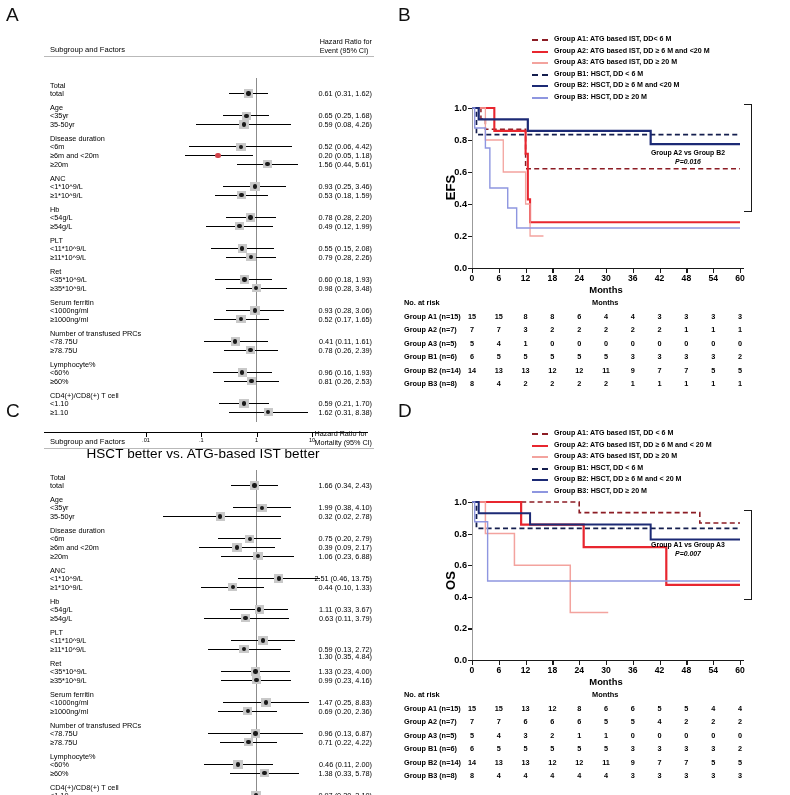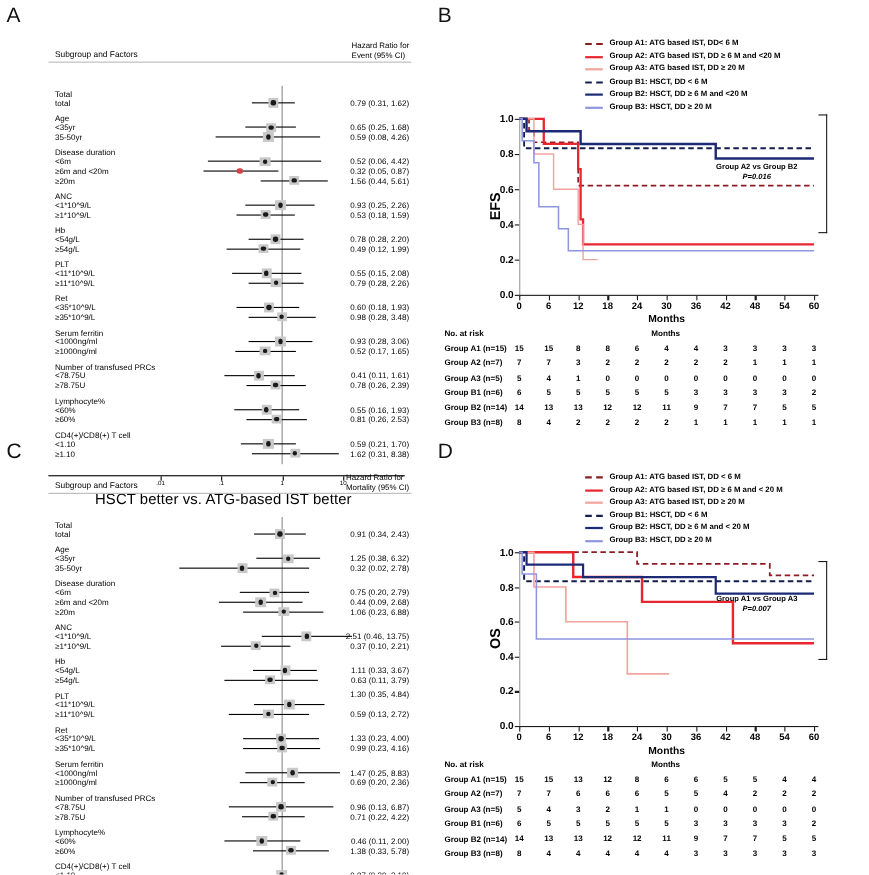--- a/index.html
+++ b/index.html
@@ -62,21 +62,21 @@
       <div class="h-left">Subgroup and Factors</div>
       <div class="h-right">
         <div>Hazard Ratio for</div>
         <div>Event (95% CI)</div>
       </div>
     </div>
     <div class="fp-body">
       <div class="null-line" style="left:212.16666666666666px;top:21px;height:343.80000000000007px"></div>
       <div class="grp-title" style="top:23.6px">Total</div>
       <div class="row-label" style="top:32px">total</div>
-      <div class="row-val" style="top:32px">0.79 (0.31, 1.62)</div>
+      <div class="row-val" style="top:32px">0.61 (0.31, 1.62)</div>
       <div class="ci-line" style="left:184.52201372549644px;top:36px;width:39.73781707919579px"></div>
       <div class="box" style="left:199.83629529578886px;top:32.4px;width:9.2px;height:8.2px"></div>
       <div class="pt" style="left:202.23629529578886px;top:34.3px"></div>
       <div class="grp-title" style="top:46.00000000000001px">Age</div>
       <div class="row-label" style="top:54.400000000000006px">&lt;35yr</div>
       <div class="row-val" style="top:54.400000000000006px">0.65 (0.25, 1.68)</div>
       <div class="ci-line" style="left:179.35268047985272px;top:58.400000000000006px;width:45.78109977564503px"></div>
       <div class="box" style="left:197.71453906757134px;top:54.800000000000004px;width:9.2px;height:8.2px"></div>
       <div class="pt" style="left:200.11453906757134px;top:56.7px"></div>
       <div class="row-label" style="top:63.00000000000001px">35-50yr</div>
@@ -84,31 +84,31 @@
       <div class="ci-line" style="left:151.9709792802209px;top:67.00000000000001px;width:95.52301853679623px"></div>
       <div class="box" style="left:195.38714464419866px;top:63.40000000000001px;width:9.2px;height:8.2px"></div>
       <div class="pt" style="left:197.78714464419866px;top:65.30000000000001px"></div>
       <div class="grp-title" style="top:77px">Disease duration</div>
       <div class="row-label" style="top:85.4px">&lt;6m</div>
       <div class="row-val" style="top:85.4px">0.52 (0.06, 4.42)</div>
       <div class="ci-line" style="left:145.0577025212283px;top:89.4px;width:103.32232971608812px"></div>
       <div class="box" style="left:192.3521850144589px;top:85.80000000000001px;width:9.2px;height:8.2px"></div>
       <div class="pt" style="left:194.75218501445892px;top:87.7px"></div>
       <div class="row-label" style="top:94px">≥6m and &lt;20m</div>
-      <div class="row-val" style="top:94px">0.32 (0.05, 0.87)</div>
+      <div class="row-val" style="top:94px">0.20 (0.05, 1.18)</div>
       <div class="ci-line" style="left:140.67634023992636px;top:98px;width:68.64372507163719px"></div>
       <div class="pt red" style="left:171.2903264267403px;top:95.8px"></div>
       <div class="row-label" style="top:102.6px">≥20m</div>
       <div class="row-val" style="top:102.6px">1.56 (0.44, 5.61)</div>
       <div class="ci-line" style="left:192.93771476556904px;top:106.6px;width:61.17156355727187px"></div>
       <div class="box" style="left:218.75289444228022px;top:103px;width:9.2px;height:8.2px"></div>
       <div class="pt" style="left:221.15289444228023px;top:104.89999999999999px"></div>
       <div class="grp-title" style="top:116.59999999999998px">ANC</div>
       <div class="row-label" style="top:125px">&lt;1*10^9/L</div>
-      <div class="row-val" style="top:125px">0.93 (0.25, 2.26)</div>
+      <div class="row-val" style="top:125px">0.93 (0.25, 3.46)</div>
       <div class="ci-line" style="left:179.35268047985272px;top:129px;width:63.142863653347604px"></div>
       <div class="box" style="left:206.32272315331775px;top:125.4px;width:9.2px;height:8.2px"></div>
       <div class="pt" style="left:208.72272315331776px;top:127.3px"></div>
       <div class="row-label" style="top:133.6px">≥1*10^9/L</div>
       <div class="row-val" style="top:133.6px">0.53 (0.18, 1.59)</div>
       <div class="ci-line" style="left:171.4584119490496px;top:137.6px;width:52.35222893001537px"></div>
       <div class="box" style="left:192.80993145124367px;top:134px;width:9.2px;height:8.2px"></div>
       <div class="pt" style="left:195.20993145124368px;top:135.9px"></div>
       <div class="grp-title" style="top:147.59999999999997px">Hb</div>
       <div class="row-label" style="top:155.99999999999997px">&lt;54g/L</div>
@@ -160,21 +160,21 @@
       <div class="ci-line" style="left:159.6237285787551px;top:283.9999999999999px;width:64.48730322834058px"></div>
       <div class="box" style="left:186.640706738492px;top:280.39999999999986px;width:9.2px;height:8.2px"></div>
       <div class="pt" style="left:189.04070673849202px;top:282.2999999999999px"></div>
       <div class="row-label" style="top:288.5999999999999px">≥78.75U</div>
       <div class="row-val" style="top:288.5999999999999px">0.78 (0.26, 2.39)</div>
       <div class="ci-line" style="left:180.29519192105192px;top:292.5999999999999px;width:53.309491931411685px"></div>
       <div class="box" style="left:202.09590134887324px;top:288.9999999999999px;width:9.2px;height:8.2px"></div>
       <div class="pt" style="left:204.49590134887325px;top:290.8999999999999px"></div>
       <div class="grp-title" style="top:302.59999999999997px">Lymphocyte%</div>
       <div class="row-label" style="top:310.99999999999994px">&lt;60%</div>
-      <div class="row-val" style="top:310.99999999999994px">0.55 (0.16, 1.93)</div>
+      <div class="row-val" style="top:310.99999999999994px">0.96 (0.16, 1.93)</div>
       <div class="ci-line" style="left:168.62797237362784px;top:314.99999999999994px;width:59.83953205813563px"></div>
       <div class="box" style="left:193.7000688186815px;top:311.3999999999999px;width:9.2px;height:8.2px"></div>
       <div class="pt" style="left:196.1000688186815px;top:313.29999999999995px"></div>
       <div class="row-label" style="top:319.59999999999997px">≥60%</div>
       <div class="row-val" style="top:319.59999999999997px">0.81 (0.26, 2.53)</div>
       <div class="ci-line" style="left:180.29519192105192px;top:323.59999999999997px;width:54.67747691734334px"></div>
       <div class="box" style="left:203.0028377112853px;top:319.99999999999994px;width:9.2px;height:8.2px"></div>
       <div class="pt" style="left:205.40283771128531px;top:321.9px"></div>
       <div class="grp-title" style="top:333.6px">CD4(+)/CD8(+) T cell</div>
       <div class="row-label" style="top:342px">&lt;1.10</div>
@@ -375,76 +375,76 @@
       <div class="h-left">Subgroup and Factors</div>
       <div class="h-right">
         <div>Hazard Ratio for</div>
         <div>Mortality (95% CI)</div>
       </div>
     </div>
     <div class="fp-body">
       <div class="null-line" style="left:212.16666666666666px;top:21px;height:343.80000000000007px"></div>
       <div class="grp-title" style="top:23.6px">Total</div>
       <div class="row-label" style="top:32px">total</div>
-      <div class="row-val" style="top:32px">0.91 (0.34, 2.43)</div>
+      <div class="row-val" style="top:32px">1.66 (0.34, 2.43)</div>
       <div class="ci-line" style="left:186.74183340967147px;top:36px;width:47.261713729435144px"></div>
       <div class="box" style="left:205.80029037510053px;top:32.4px;width:9.2px;height:8.2px"></div>
       <div class="pt" style="left:208.20029037510054px;top:34.3px"></div>
       <div class="grp-title" style="top:46.00000000000001px">Age</div>
       <div class="row-label" style="top:54.400000000000006px">&lt;35yr</div>
-      <div class="row-val" style="top:54.400000000000006px">1.25 (0.38, 6.32)</div>
+      <div class="row-val" style="top:54.400000000000006px">1.99 (0.38, 4.10)</div>
       <div class="ci-line" style="left:189.41469234613015px;top:58.400000000000006px;width:57.1593477256952px"></div>
       <div class="box" style="left:213.42902071977912px;top:54.800000000000004px;width:9.2px;height:8.2px"></div>
       <div class="pt" style="left:215.82902071977912px;top:56.7px"></div>
       <div class="row-label" style="top:63.00000000000001px">35-50yr</div>
       <div class="row-val" style="top:63.00000000000001px">0.32 (0.02, 2.78)</div>
       <div class="ci-line" style="left:118.65699309340697px;top:67.00000000000001px;width:118.58015228072658px"></div>
       <div class="box" style="left:171.6807216721621px;top:63.40000000000001px;width:9.2px;height:8.2px"></div>
       <div class="pt" style="left:174.0807216721621px;top:65.30000000000001px"></div>
       <div class="grp-title" style="top:77px">Disease duration</div>
       <div class="row-label" style="top:85.4px">&lt;6m</div>
       <div class="row-val" style="top:85.4px">0.75 (0.20, 2.79)</div>
       <div class="ci-line" style="left:173.9903264267403px;top:89.4px;width:63.33310615439876px"></div>
       <div class="box" style="left:201.15338990767407px;top:85.80000000000001px;width:9.2px;height:8.2px"></div>
       <div class="pt" style="left:203.55338990767407px;top:87.7px"></div>
       <div class="row-label" style="top:94px">≥6m and &lt;20m</div>
-      <div class="row-val" style="top:94px">0.44 (0.09, 2.68)</div>
+      <div class="row-val" style="top:94px">0.39 (0.09, 2.17)</div>
       <div class="ci-line" style="left:154.80141885564262px;top:98px;width:76.48268641730934px"></div>
       <div class="box" style="left:188.33771476556905px;top:94.4px;width:9.2px;height:8.2px"></div>
       <div class="pt" style="left:190.73771476556905px;top:96.3px"></div>
       <div class="row-label" style="top:102.6px">≥20m</div>
       <div class="row-val" style="top:102.6px">1.06 (0.23, 6.88)</div>
       <div class="ci-line" style="left:177.34894025964013px;top:106.6px;width:73.0630872997119px"></div>
       <div class="box" style="left:209.46692454465062px;top:103px;width:9.2px;height:8.2px"></div>
       <div class="pt" style="left:211.86692454465063px;top:104.89999999999999px"></div>
       <div class="grp-title" style="top:116.59999999999998px">ANC</div>
       <div class="row-label" style="top:125px">&lt;1*10^9/L</div>
       <div class="row-val" style="top:125px">2.51 (0.46, 13.75)</div>
       <div class="ci-line" style="left:194.0059333530471px;top:129px;width:81.64681594548716px"></div>
       <div class="box" style="left:230.18194592195078px;top:125.4px;width:9.2px;height:8.2px"></div>
       <div class="pt" style="left:232.5819459219508px;top:127.3px"></div>
       <div class="row-label" style="top:133.6px">≥1*10^9/L</div>
-      <div class="row-val" style="top:133.6px">0.37 (0.10, 2.21)</div>
+      <div class="row-val" style="top:133.6px">0.44 (0.10, 1.33)</div>
       <div class="ci-line" style="left:157.33333333333331px;top:137.6px;width:62.18645746684544px"></div>
       <div class="box" style="left:184.17382873170706px;top:134px;width:9.2px;height:8.2px"></div>
       <div class="pt" style="left:186.57382873170707px;top:135.9px"></div>
       <div class="grp-title" style="top:147.59999999999997px">Hb</div>
       <div class="row-label" style="top:155.99999999999997px">&lt;54g/L</div>
       <div class="row-val" style="top:155.99999999999997px">1.11 (0.33, 3.67)</div>
       <div class="ci-line" style="left:186.02443800657645px;top:159.99999999999997px;width:57.88708421537248px"></div>
       <div class="box" style="left:210.5745381595284px;top:156.39999999999998px;width:9.2px;height:8.2px"></div>
       <div class="pt" style="left:212.9745381595284px;top:158.29999999999998px"></div>
       <div class="row-label" style="top:164.59999999999997px">≥54g/L</div>
       <div class="row-val" style="top:164.59999999999997px">0.63 (0.11, 3.79)</div>
       <div class="ci-line" style="left:159.6237285787551px;top:168.59999999999997px;width:85.06097437281156px"></div>
       <div class="box" style="left:196.96351040309818px;top:164.99999999999997px;width:9.2px;height:8.2px"></div>
       <div class="pt" style="left:199.3635104030982px;top:166.89999999999998px"></div>
       <div class="grp-title" style="top:178.59999999999994px">PLT</div>
       <div class="row-label" style="top:186.99999999999994px">&lt;11*10^9/L</div>
-      <div class="row-val" style="top:178px">1.30 (0.35, 4.84)</div>
+      <div class="row-val" style="top:203px">1.30 (0.35, 4.84)</div>
       <div class="ci-line" style="left:187.43843178738194px;top:190.99999999999994px;width:63.1230115569422px"></div>
       <div class="box" style="left:214.37153216097832px;top:187.39999999999995px;width:9.2px;height:8.2px"></div>
       <div class="pt" style="left:216.77153216097832px;top:189.29999999999995px"></div>
       <div class="row-label" style="top:195.59999999999994px">≥11*10^9/L</div>
       <div class="row-val" style="top:195.59999999999994px">0.59 (0.13, 2.72)</div>
       <div class="ci-line" style="left:163.63819882764497px;top:199.59999999999994px;width:73.07461386224736px"></div>
       <div class="box" style="left:195.38714464419866px;top:195.99999999999994px;width:9.2px;height:8.2px"></div>
       <div class="pt" style="left:197.78714464419866px;top:197.89999999999995px"></div>
       <div class="grp-title" style="top:209.5999999999999px">Ret</div>
       <div class="row-label" style="top:217.99999999999991px">&lt;35*10^9/L</div>

